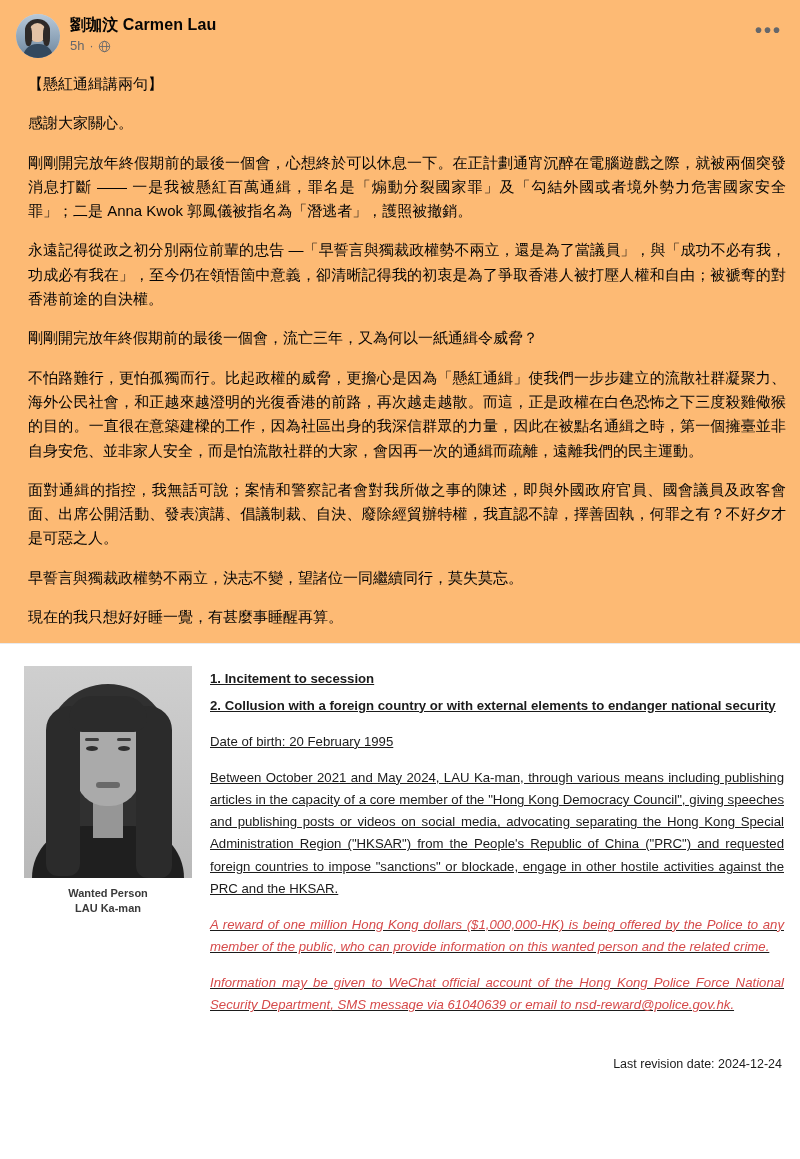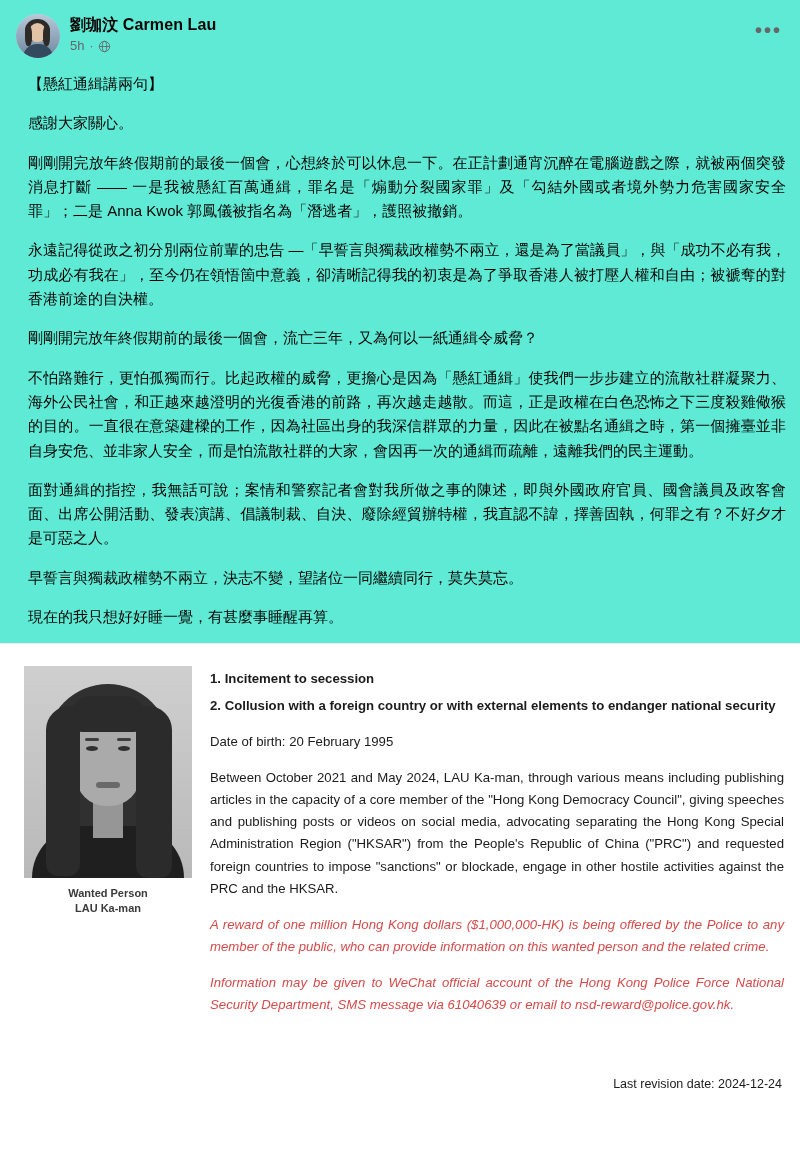--- a/index.html
+++ b/index.html
@@ -10,21 +10,21 @@
     width: 800px;
     background: #ffffff;
     font-family: "Liberation Sans", sans-serif;
     color: #050505;
     -webkit-font-smoothing: antialiased;
   }
   .post {
     width: 800px;
     box-sizing: border-box;
     padding: 0;
-    background: #5eead4;
+    background: #fdba74;
   }
   
   .post-header {
     display: flex;
     align-items: flex-start;
     padding: 14px 16px 6px 16px;
     position: relative;
   }
   .avatar {
     width: 44px;
@@ -282,40 +282,41 @@
     color: #3a3a3a;
     font-weight: 600;
   }
   .doc-text {
     flex: 1 1 auto;
     font-size: 13.2px;
     line-height: 1.68;
     color: #1b1b1b;
     text-align: justify;
     padding-top: 2px;
+    text-decoration: underline;
   }
   .doc-text .charge {
     font-weight: 700;
     margin: 0 0 4px 0;
   }
   .doc-text .charge.second {
     margin-bottom: 14px;
   }
   .doc-text p {
     margin: 0 0 14px 0;
   }
   .doc-text .red {
     color: #d64a4a;
     font-style: italic;
   }
   .doc-text .red.second {
     margin-bottom: 6px;
   }
   .doc-footer {
-    margin-top: 54px;
+    margin-top: 34px;
     text-align: right;
     font-size: 12.5px;
     color: #1b1b1b;
     padding-right: 2px;
   }
 </style>
 </head>
 <body>
 
 <div class="post">

